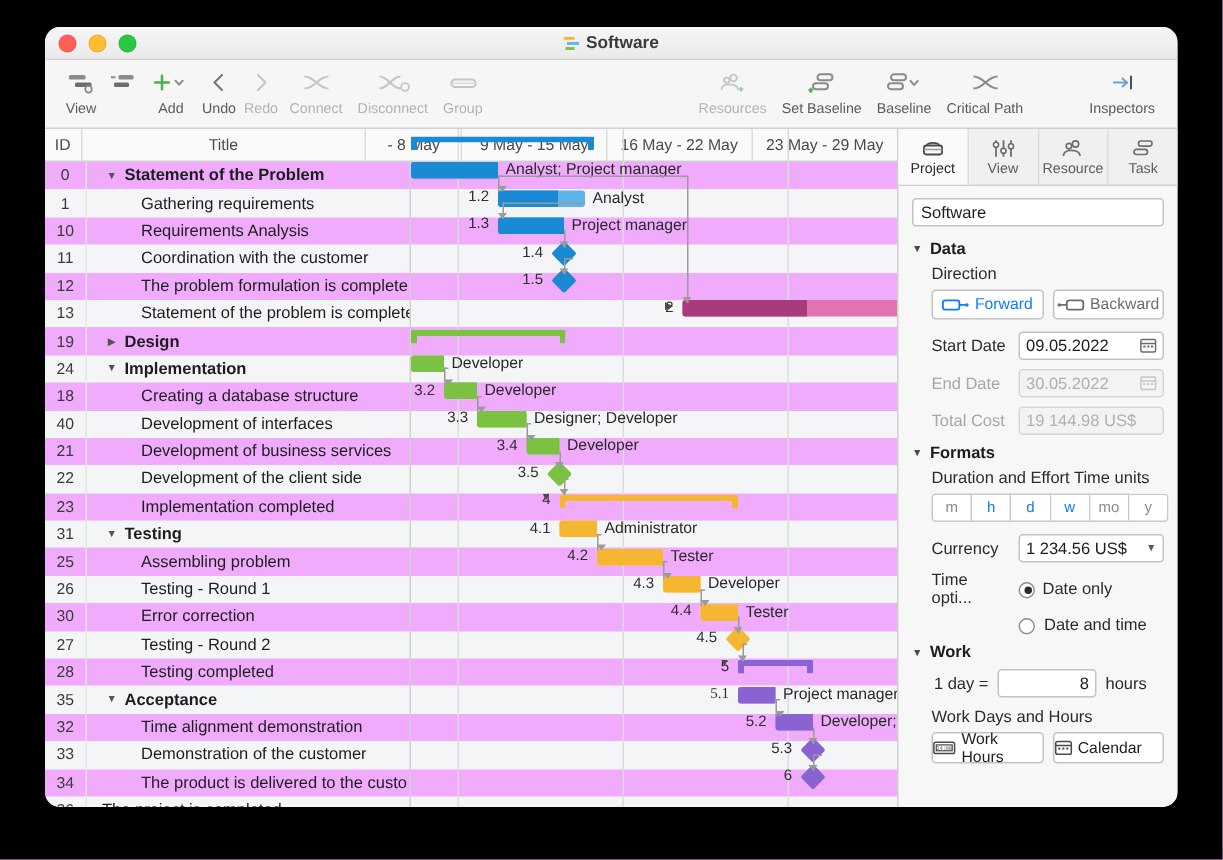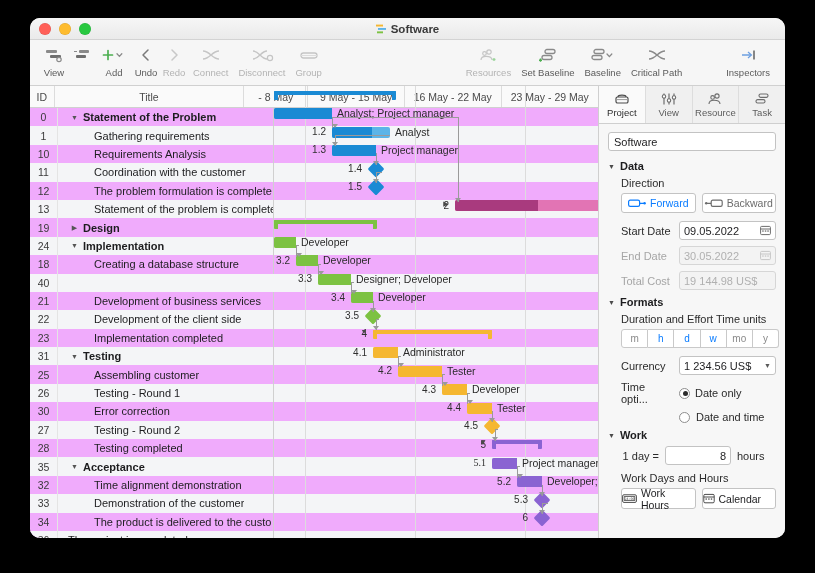--- a/index.html
+++ b/index.html
@@ -408,20 +408,23 @@
             </div>
           </div>
           <div class="row">
             <div class="cell-id">18</div>
             <div class="cell-title indent2">
               <span class="tw">Creating a database structure</span>
             </div>
           </div>
           <div class="row alt">
             <div class="cell-id">40</div>
+            <div class="cell-title indent2">
+              <span class="tw">Development of interfaces</span>
+            </div>
           </div>
           <div class="row">
             <div class="cell-id">21</div>
             <div class="cell-title indent2">
               <span class="tw">Development of business services</span>
             </div>
           </div>
           <div class="row alt">
             <div class="cell-id">22</div>
             <div class="cell-title indent2">
@@ -437,21 +440,21 @@
           <div class="row alt grp">
             <div class="cell-id">31</div>
             <div class="cell-title indent-root">
               <span class="tri">▼</span>
               <span class="tw">Testing</span>
             </div>
           </div>
           <div class="row">
             <div class="cell-id">25</div>
             <div class="cell-title indent2">
-              <span class="tw">Assembling customer</span>
+              <span class="tw">Assembling problem</span>
             </div>
           </div>
           <div class="row alt">
             <div class="cell-id">26</div>
             <div class="cell-title indent2">
               <span class="tw">Testing - Round 1</span>
             </div>
           </div>
           <div class="row">
             <div class="cell-id">30</div>

